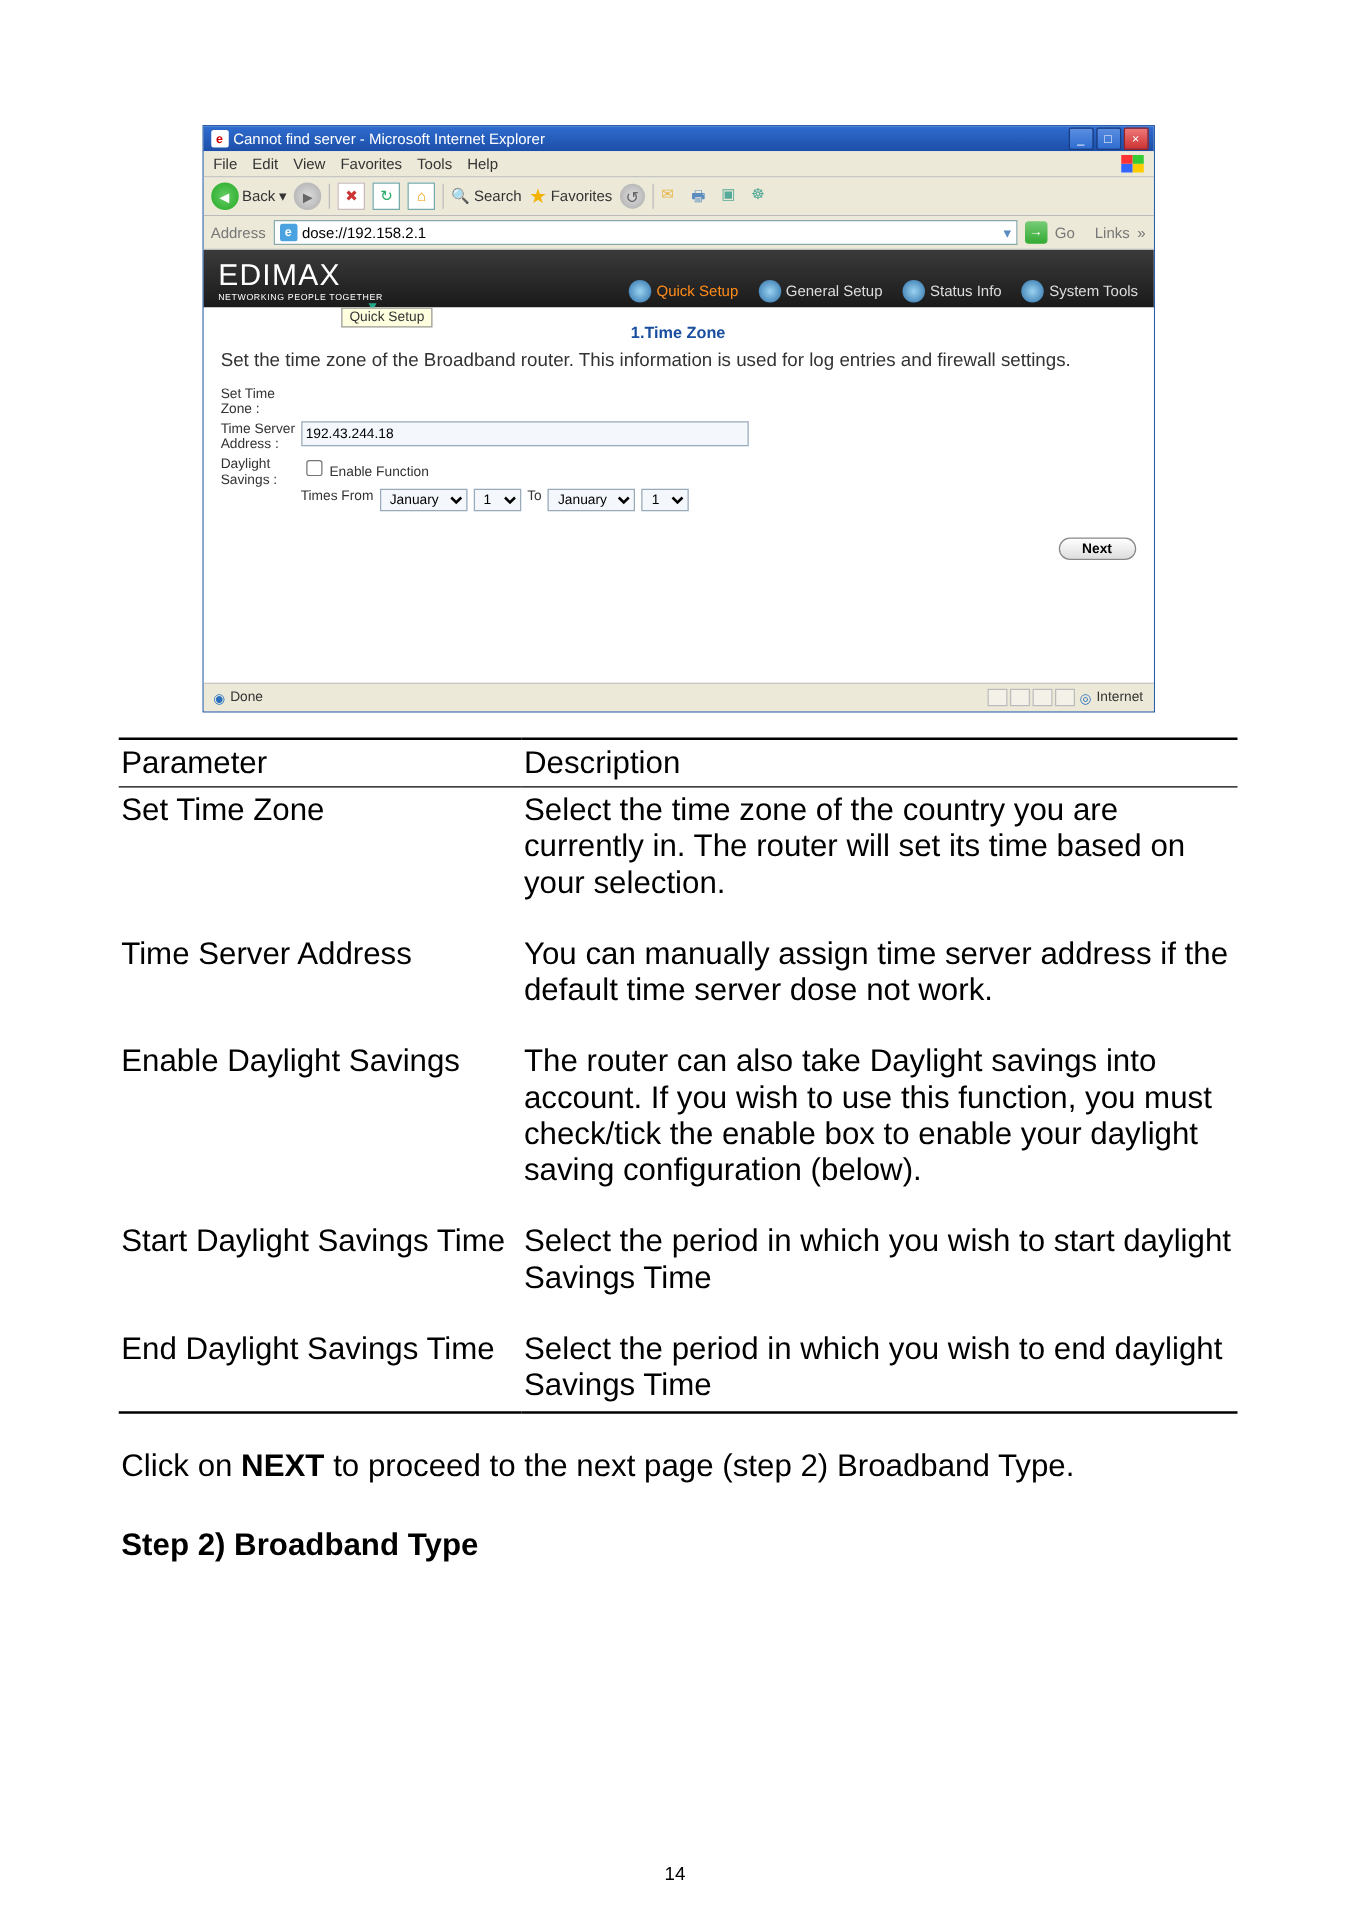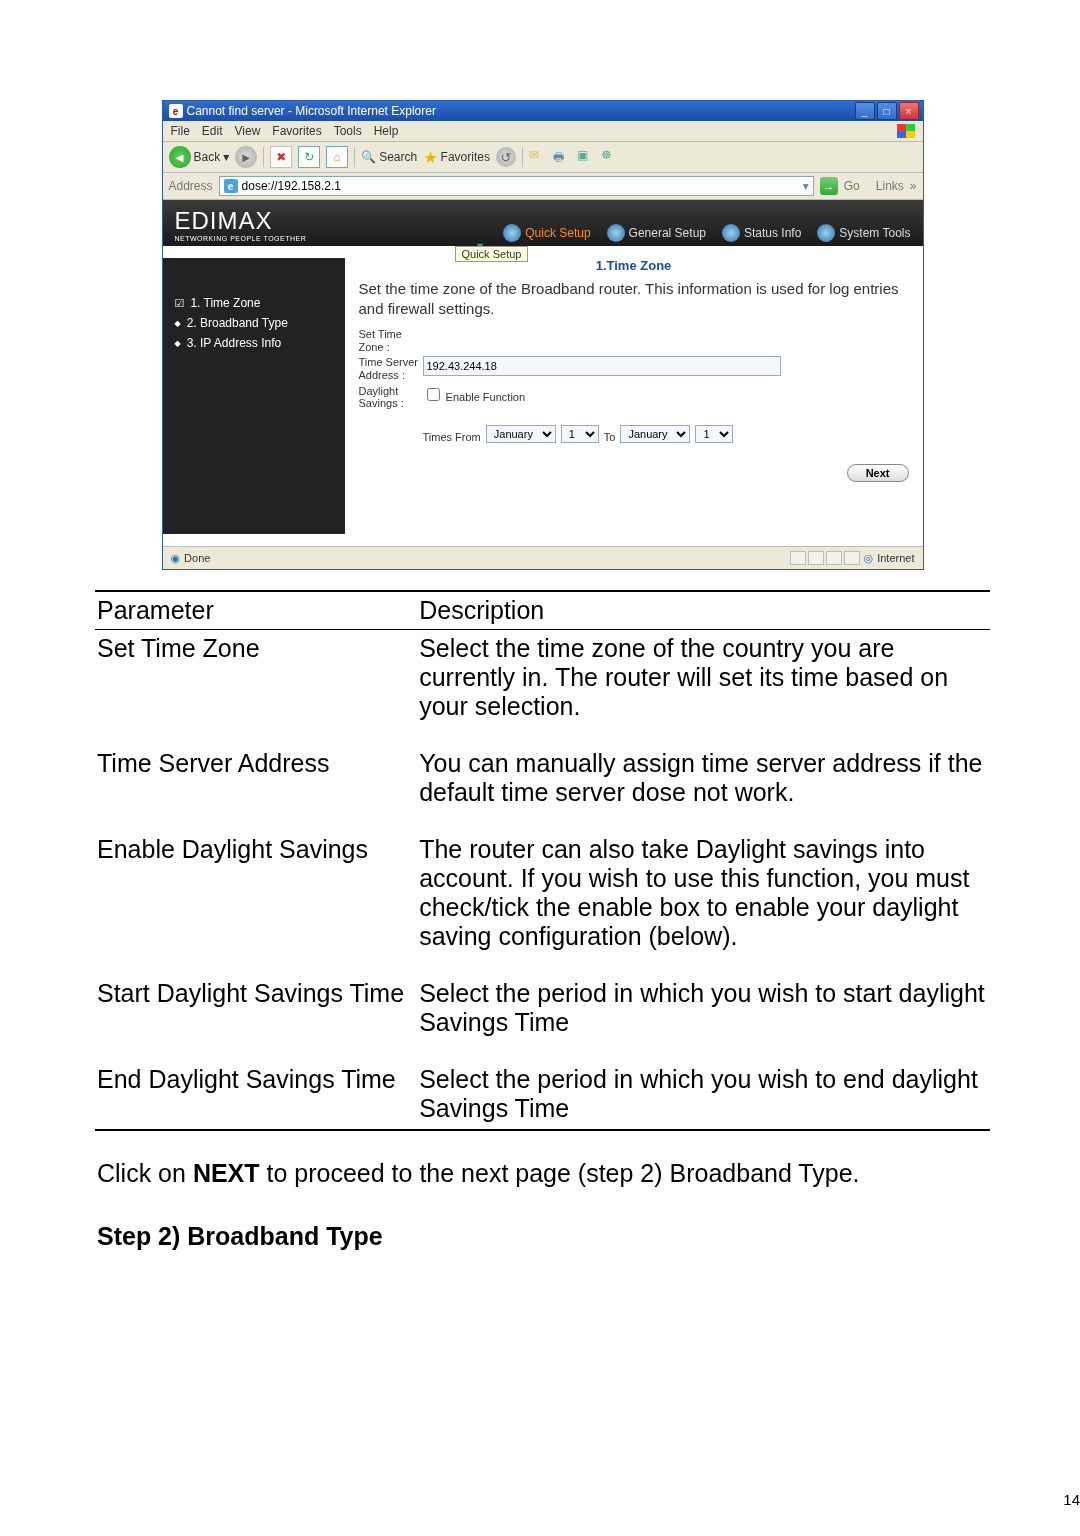--- a/index.html
+++ b/index.html
@@ -201,21 +201,21 @@
   .doc-table tbody td {
     vertical-align: top;
     padding: 4px 2px 24px 2px;
   }
   .doc-table tbody tr:last-child td { padding-bottom: 6px; }
   .doc-table tbody { border-bottom: 2px solid #000; }
   .col-param { width: 36%; }
 
   .after-text { font-size:25px; margin: 28px 2px 0 2px; }
   .step-heading { font-size:25px; font-weight:bold; margin: 34px 2px 0 2px; }
-  .page-num { position:absolute; bottom:28px; left:0; width:100%; text-align:right; font-size:15px; }
+  .page-num { position:absolute; bottom:28px; left:0; width:100%; text-align:center; font-size:15px; }
 </style>
 </head>
 <body>
 
 <div class="page">
 
   <div class="browser-window">
 
     <div class="titlebar">
       <span class="title-left">
@@ -300,31 +300,20 @@
             <span>Status Info</span>
           </span>
           <span class="header-tab">
             <span class="globe"></span>
             <span>System Tools</span>
           </span>
         </div>
       </div>
 
       <div class="router-body">
-        <ul class="sidebar">
-          <li class="checked">
-              <span>1. Time Zone</span>
-            </li>
-          <li>
-              <span>2. Broadband Type</span>
-            </li>
-          <li>
-              <span>3. IP Address Info</span>
-            </li>
-        </ul>
 
         <div class="content">
           <span class="qs-arrow">▼</span>
           <span class="qs-tooltip">Quick Setup</span>
 
           <h4>1.Time Zone</h4>
           <div class="desc">Set the time zone of the Broadband router. This information is used for log entries and firewall settings.</div>
 
           <div class="form-row">
             <span class="lbl">Set Time Zone :</span>
@@ -335,21 +324,21 @@
             <input type="text" class="ip" value="192.43.244.18" style="">
           </div>
 
           <div class="form-row">
             <span class="lbl">Daylight Savings :</span>
             <div class="ds-line">
               <div>
                 <input type="checkbox" style="">
                 <span>Enable Function</span>
               </div>
-              <div style="width:100%; display:flex; align-items:flex-end; gap:5px; margin-top:16px;">
+              <div style="width:100%; display:flex; align-items:flex-start; gap:5px; margin-top:2px;">
                 <span>Times From</span>
                 <select class="sm"><option>January</option></select>
                 <select class="xs"><option>1</option></select>
                 <span>To</span>
                 <select class="sm"><option>January</option></select>
                 <select class="xs"><option>1</option></select>
               </div>
             </div>
           </div>
 

